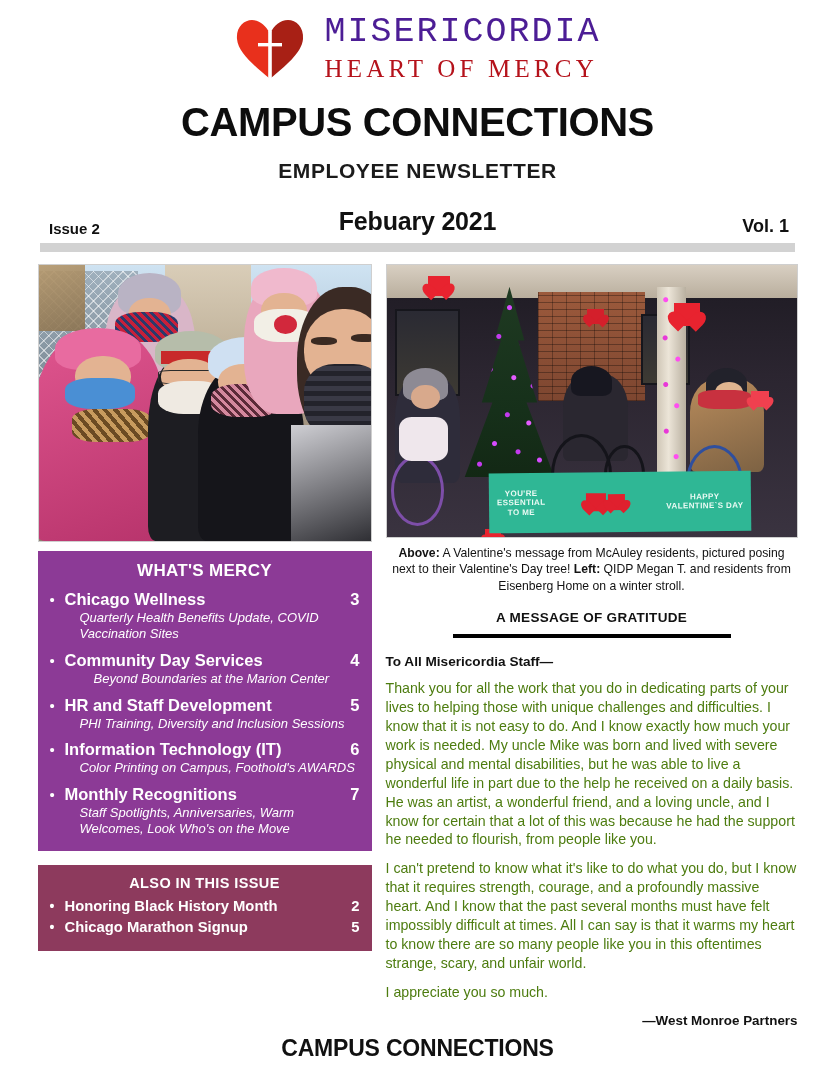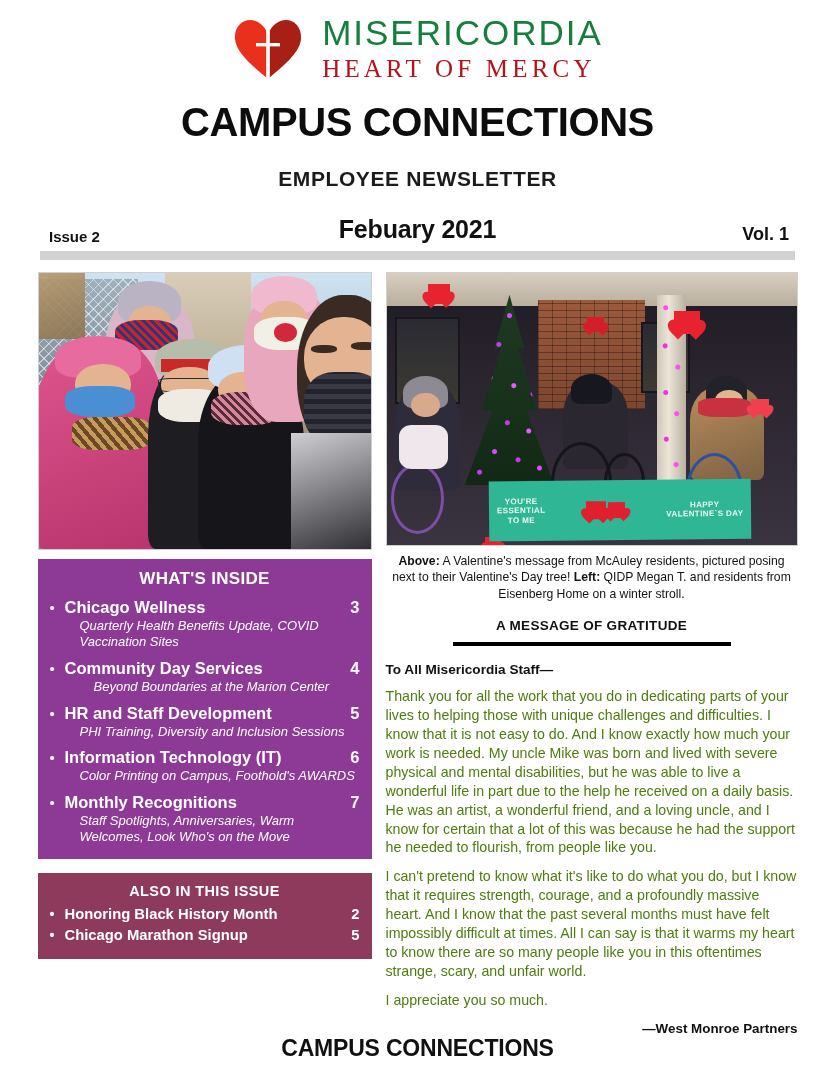--- a/index.html
+++ b/index.html
@@ -11,36 +11,36 @@
     overflow: hidden;
   }
   .page { position: relative; width: 835px; height: 1080px; background: #fff; }
 
   
   .masthead { display: flex; align-items: center; justify-content: center; padding-top: 14px; height: 82px; }
   .logo-wrap { display: flex; align-items: center; gap: 18px; }
   .logo-mark { width: 72px; height: 62px; position: relative; }
   .logo-type { display: flex; flex-direction: column; line-height: 1; }
   .logo-line1 {
-    font-family: Liberation Sans, sans-serif;
-    font-size: 35px; letter-spacing: 2.0px; color: #15803d; font-weight: 400;
+    font-family: Liberation Mono, monospace;
+    font-size: 35px; letter-spacing: 2.0px; color: #4c1d95; font-weight: 400;
   }
   .logo-line2 {
     font-family: "Liberation Serif", serif;
     font-size: 25px; letter-spacing: 4.2px; color: #b5121b; font-weight: 400; margin-top: 6px;
   }
 
   
   .title-main {
     text-align: center; font-size: 40px; font-weight: bold;
     letter-spacing: -0.4px; margin-top: 18px; color: #0d0d0d;
   }
   .title-sub {
     text-align: center; font-size: 21px; font-weight: bold;
-    letter-spacing: 0.6px; margin-top: 22px; color: #1b1b1b;
+    letter-spacing: 0.6px; margin-top: 14px; color: #1b1b1b;
   }
 
   
   .issue-row {
     position: relative; width: 755px; margin: 26px auto 0; height: 28px;
   }
   .issue-left { position: absolute; left: 9px; bottom: 0; font-size: 15px; font-weight: bold; }
   .issue-center {
     position: absolute; left: 0; right: 0; bottom: 1px; text-align: center;
     font-size: 25px; font-weight: bold; letter-spacing: -0.2px;
@@ -254,21 +254,21 @@
 
         <div class="person" style="left:78%;top:8%;width:30%;height:58%;background:#3a2a24;border-radius:46%;"></div>
         <div class="face" style="left:80%;top:16%;width:24%;height:30%;"></div>
         <div style="position:absolute;left:82%;top:26%;width:8%;height:3%;background:#3a2a22;border-radius:40%;"></div>
         <div style="position:absolute;left:94%;top:25%;width:8%;height:3%;background:#3a2a22;border-radius:40%;"></div>
         <div class="mask" style="left:80%;top:36%;width:24%;height:26%;background:repeating-linear-gradient(0deg,#23232b 0 5px,#3a3a46 5px 10px);"></div>
         <div style="position:absolute;left:76%;top:58%;width:34%;height:44%;background:linear-gradient(160deg,#cfcfd4,#1b1b20);"></div>
       </div>
 
       <div class="box-inside">
-        <div class="box-head">WHAT'S INSIDE</div>
+        <div class="box-head">WHAT'S MERCY</div>
 
         <div class="ins-item">
           <div class="ins-row">
             <span class="ins-bullet">•</span>
             <span class="ins-title">Chicago Wellness</span>
             <span class="ins-page">3</span>
           </div>
           <div class="ins-sub" style="padding-left:30px">Quarterly Health Benefits Update, COVID Vaccination Sites</div>
         </div>
 

